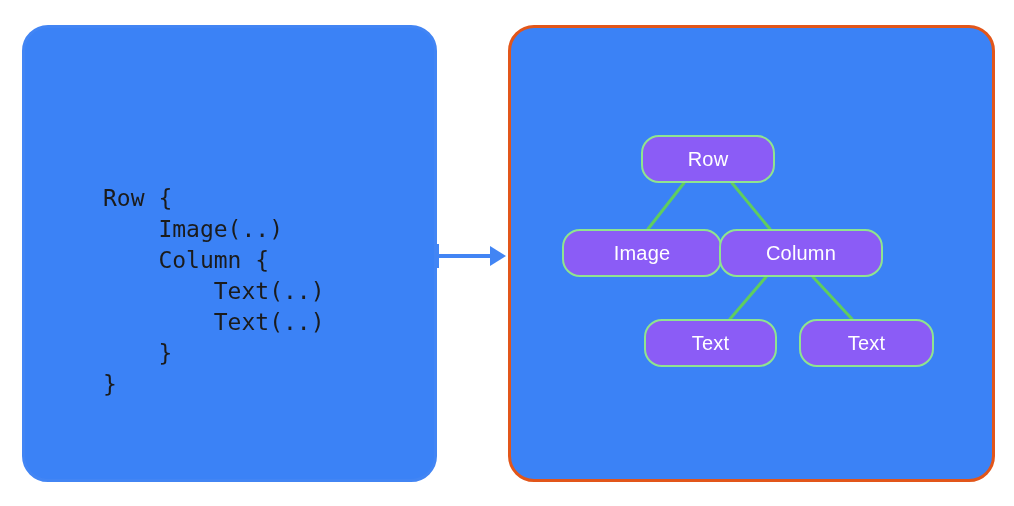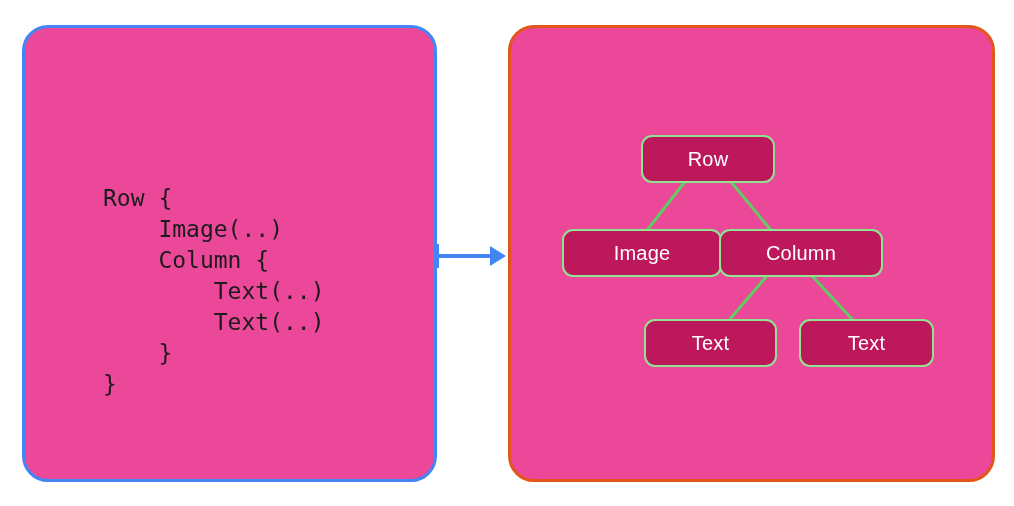--- a/index.html
+++ b/index.html
@@ -12,21 +12,21 @@
     width: 1014px;
     height: 506px;
     background: #ffffff;
     overflow: hidden;
     font-family: "Liberation Sans", sans-serif;
   }
 
   
   .panel {
     position: absolute;
-    background: #ec4899;
+    background: #3b82f6;
     border-radius: 26px;
     box-sizing: border-box;
   }
   #code-panel {
     left: 22px;
     top: 25px;
     width: 415px;
     height: 457px;
     border: 3px solid #4285f4;
   }
@@ -72,23 +72,23 @@
   #tree-edges {
     position: absolute;
     left: 0;
     top: 0;
     width: 487px;
     height: 457px;
   }
   .node {
     position: absolute;
     box-sizing: border-box;
-    background: #be185d;
+    background: #8b5cf6;
     border: 2px solid #8fe48f;
-    border-radius: 11px;
+    border-radius: 18px;
     color: #ffffff;
     font-family: "Liberation Sans", sans-serif;
     font-size: 20px;
     display: flex;
     align-items: center;
     justify-content: center;
     letter-spacing: 0.2px;
   }
   
   #node-row    { left: 133px; top: 110px; width: 134px; height: 48px; }

